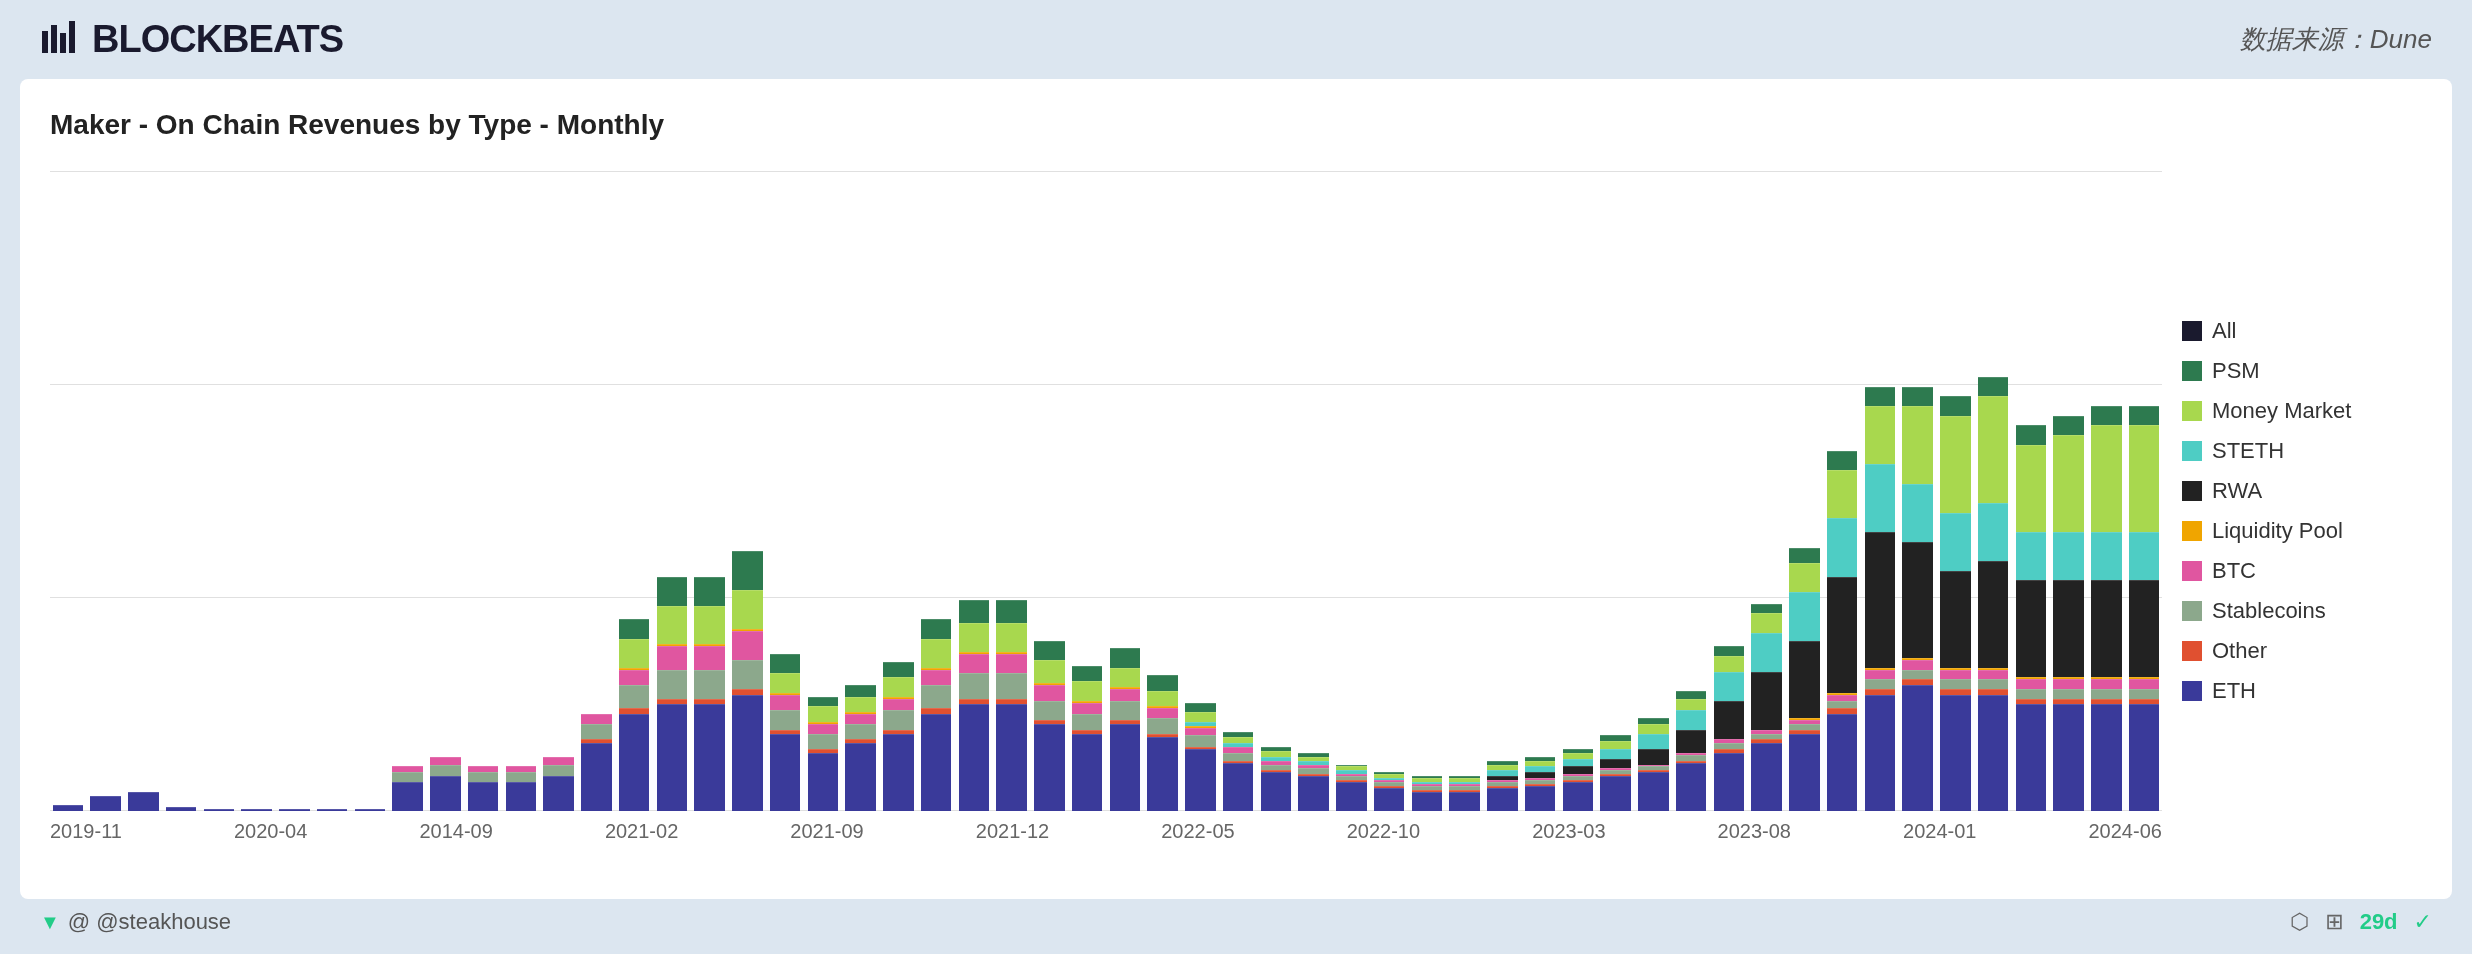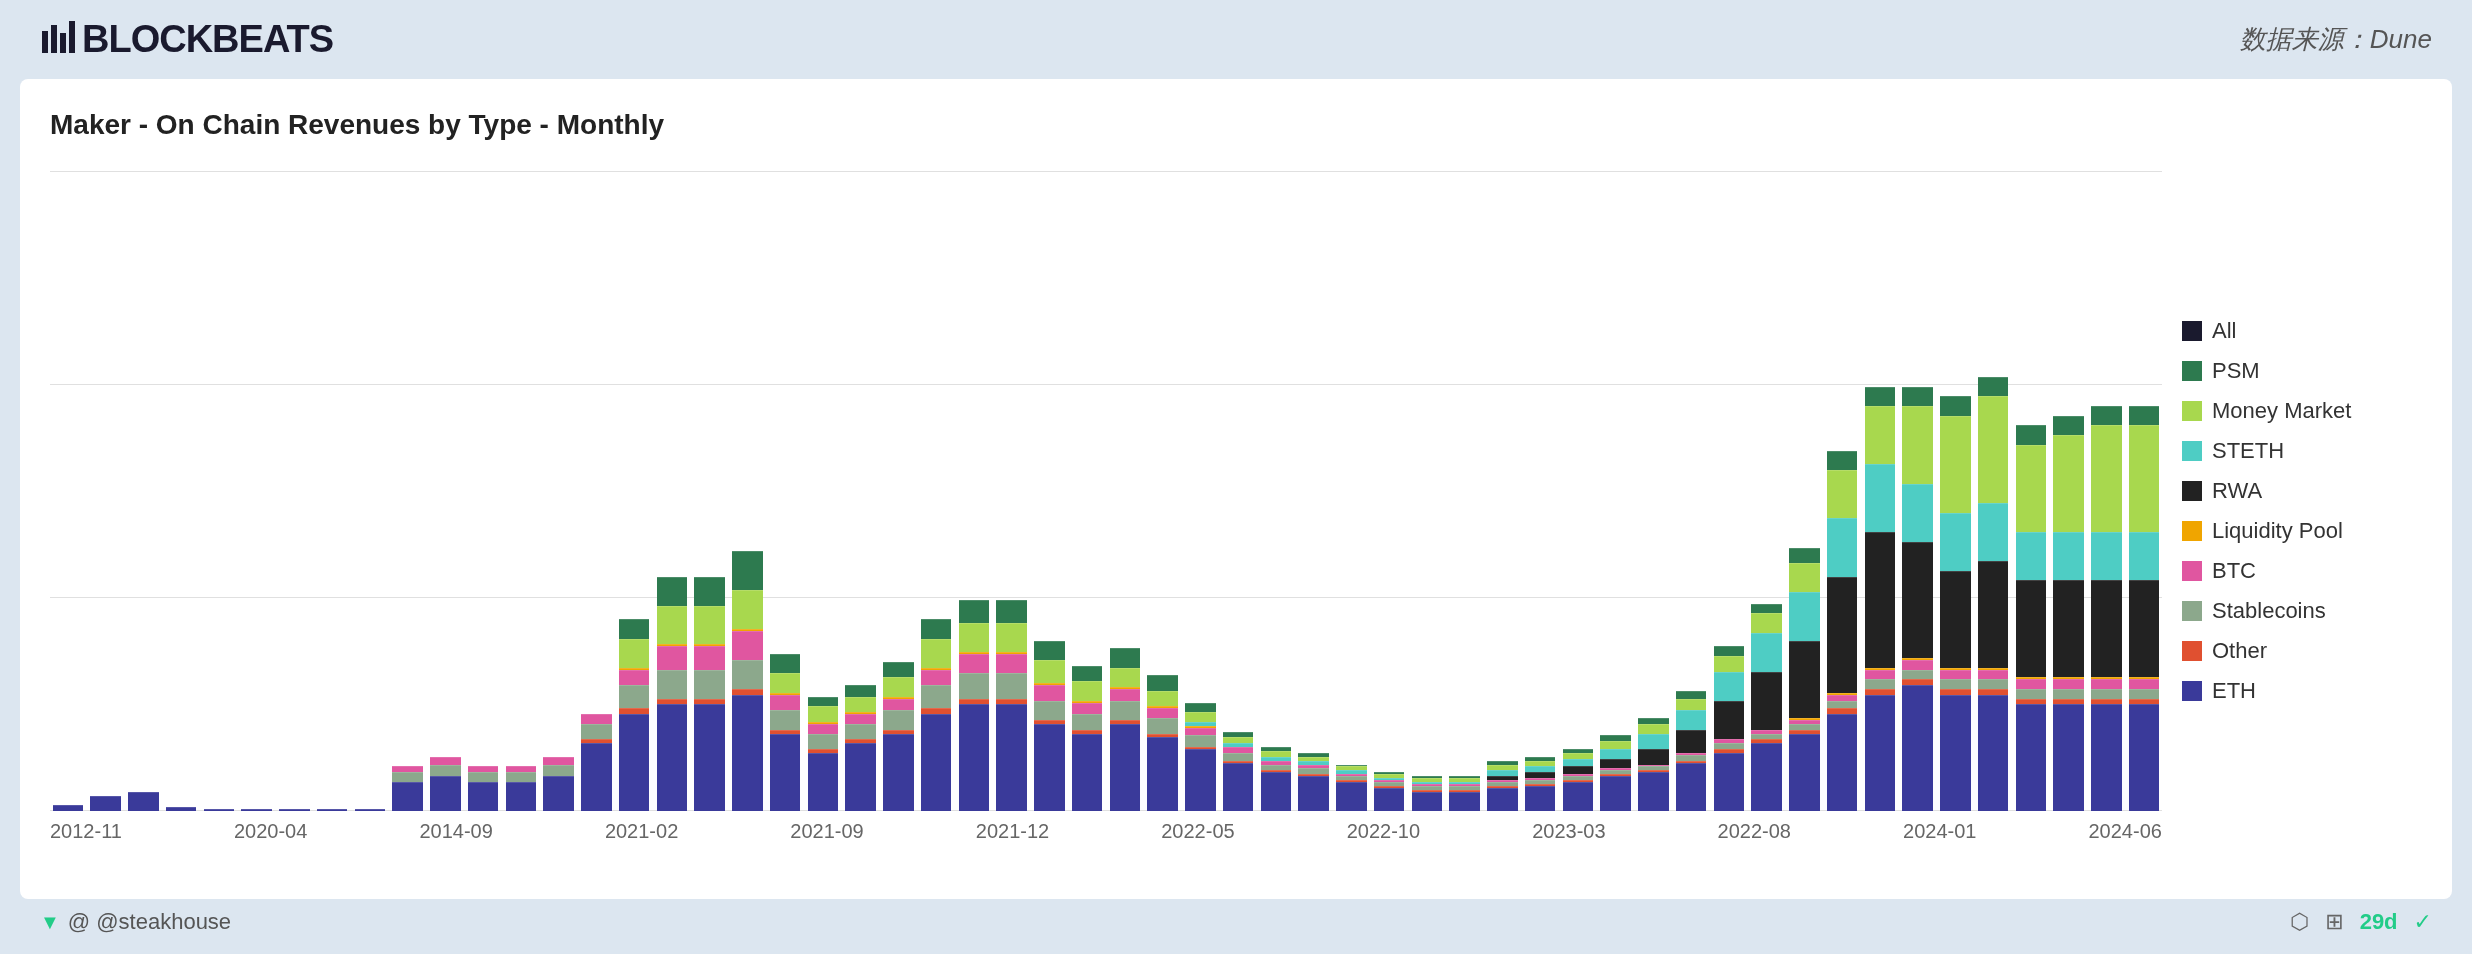--- a/index.html
+++ b/index.html
@@ -19,20 +19,21 @@
     .header {
       display: flex;
       justify-content: space-between;
       align-items: center;
       padding: 18px 40px;
       background: #dce6f0;
     }
     .logo {
       display: flex;
       align-items: center;
+      gap: 10px;
     }
     .logo-icon {
       display: flex;
       gap: 3px;
       align-items: flex-end;
     }
     .logo-text {
       font-size: 38px;
       font-weight: 900;
       color: #1a1a2e;
@@ -784,30 +785,30 @@
                 <div class="bar-segment" style="height: 1.9375px; background: rgb(240, 165, 0); border-top: 1px solid rgba(255, 255, 255, 0.15);"></div>
                 <div class="bar-segment" style="height: 96.875px; background: rgb(34, 34, 34); border-top: 1px solid rgba(255, 255, 255, 0.15);"></div>
                 <div class="bar-segment" style="height: 48.4375px; background: rgb(78, 205, 196); border-top: 1px solid rgba(255, 255, 255, 0.15);"></div>
                 <div class="bar-segment" style="height: 106.562px; background: rgb(168, 216, 78); border-top: 1px solid rgba(255, 255, 255, 0.15);"></div>
                 <div class="bar-segment" style="height: 19.375px; background: rgb(45, 122, 79); border-top: 1px solid rgba(255, 255, 255, 0.15);"></div>
               </div>
             </div>
           </div>
         <div class="x-axis">
           <div class="x-labels" id="xLabels">
-              <span class="x-label">2012-11</span>
+              <span class="x-label">2019-11</span>
               <span class="x-label">2020-04</span>
               <span class="x-label">2014-09</span>
               <span class="x-label">2021-02</span>
               <span class="x-label">2021-09</span>
               <span class="x-label">2021-12</span>
               <span class="x-label">2022-05</span>
               <span class="x-label">2022-10</span>
               <span class="x-label">2023-03</span>
-              <span class="x-label">2022-08</span>
+              <span class="x-label">2023-08</span>
               <span class="x-label">2024-01</span>
               <span class="x-label">2024-06</span>
             </div>
         </div>
       </div>
       <div class="legend" id="legend">
           <div class="legend-item">
             <div class="legend-color" style="background: rgb(26, 26, 46);"></div>
             <span class="legend-label">All</span>
           </div>

